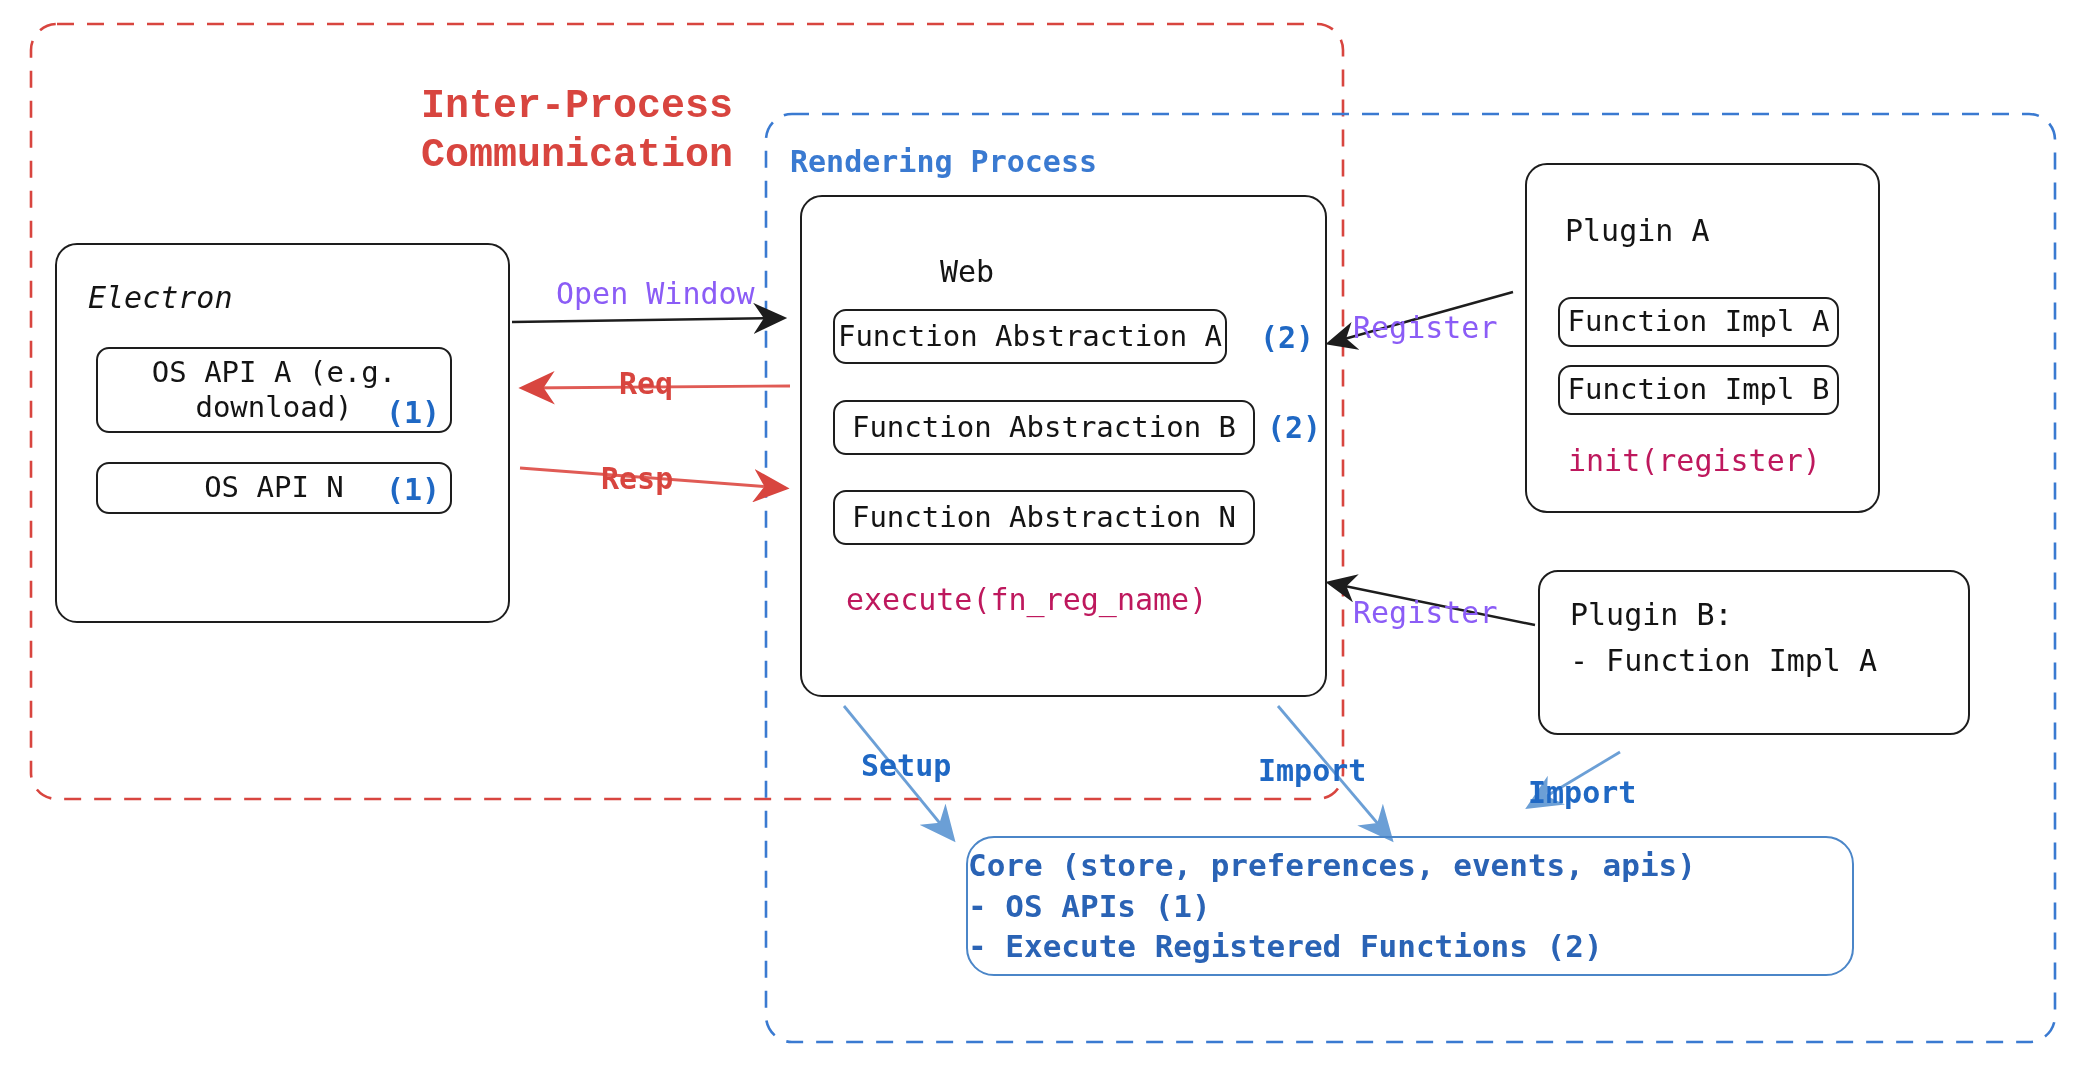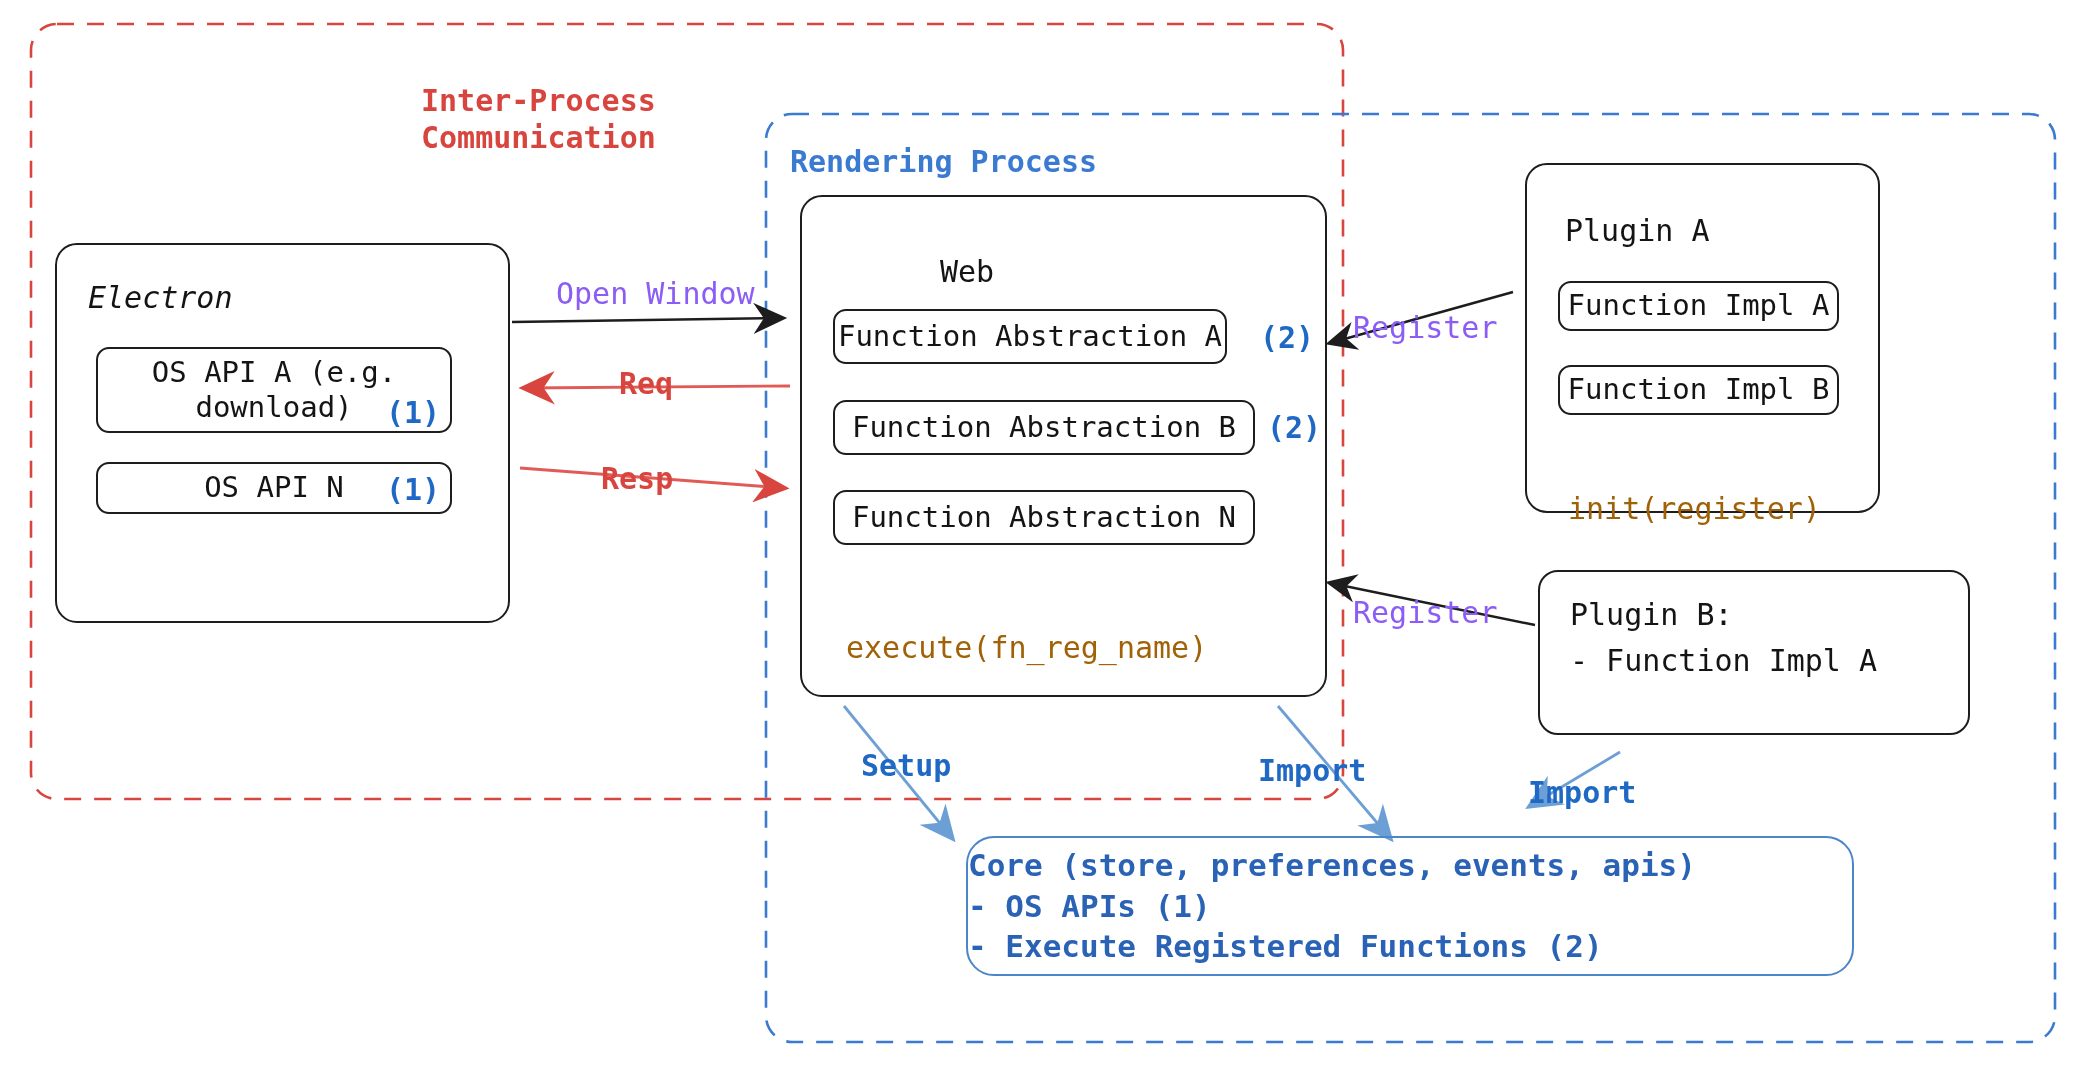--- a/index.html
+++ b/index.html
@@ -42,23 +42,22 @@
   .boxtitle{
     position:absolute;
     font-size:30px;
     color:#141414;
     white-space:pre;
     line-height:1.25;
   }
   .codeline{
     position:absolute;
     font-size:30px;
-    color:#a16207;
-    white-space:pre;
-    margin-top:48px;
+    color:#be185d;
+    white-space:pre;
   }
   .tagnum{
     position:absolute;
     font-size:30px;
     color:#1f68c4;
     font-weight:600;
     white-space:pre;
   }
   .edgelabel{
     position:absolute;
@@ -123,21 +122,21 @@
 
     <path d="M1535 625 L1330 583" fill="none" stroke="#1d1d1d" stroke-width="2.4" marker-end="url(#ah-black)"></path>
 
     <path d="M844 706 L952 838" fill="none" stroke="#6b9fd6" stroke-width="2.8" marker-end="url(#ah-blue)"></path>
 
     <path d="M1278 706 L1390 838" fill="none" stroke="#6b9fd6" stroke-width="2.8" marker-end="url(#ah-blue)"></path>
 
     <path d="M1620 752 L1530 806" fill="none" stroke="#6b9fd6" stroke-width="2.8" marker-end="url(#ah-blue)"></path>
   </svg>
 
-  <div class="zone-label lab-red" style="left:421px;top:83px;font-size:30px;">Inter-Process
+  <div class="zone-label lab-red" style="left:421px;top:83px;font-size:40px;font-family:Liberation Mono, monospace;">Inter-Process
 Communication</div>
 
   <div class="zone-label lab-blue" style="left:790px;top:144px;font-size:30px;color:#3a7ad1;">Rendering Process</div>
 
   <div class="rbox" style="left:55px;top:243px;width:455px;height:380px;"></div>
   <div class="boxtitle" style="left:88px;top:279px;font-style:italic;">Electron</div>
 
   <div class="sbox" style="left:96px;top:347px;width:356px;height:86px;">
     <span>OS API A (e.g.
 download)</span>
@@ -164,21 +163,21 @@
 
   <div class="sbox" style="left:833px;top:490px;width:422px;height:55px;">
     <span>Function Abstraction N</span>
   </div>
 
   <div class="codeline" style="left:846px;top:582px;">execute(fn_reg_name)</div>
 
   <div class="rbox" style="left:1525px;top:163px;width:355px;height:350px;"></div>
   <div class="boxtitle" style="left:1565px;top:212px;">Plugin A</div>
 
-  <div class="sbox" style="left:1558px;top:281px;width:281px;height:50px;">
+  <div class="sbox" style="left:1558px;top:297px;width:281px;height:50px;">
     <span>Function Impl A</span>
   </div>
 
   <div class="sbox" style="left:1558px;top:365px;width:281px;height:50px;">
     <span>Function Impl B</span>
   </div>
 
   <div class="codeline" style="left:1568px;top:443px;">init(register)</div>
 
   <div class="rbox" style="left:1538px;top:570px;width:432px;height:165px;border-radius:20px;"></div>

